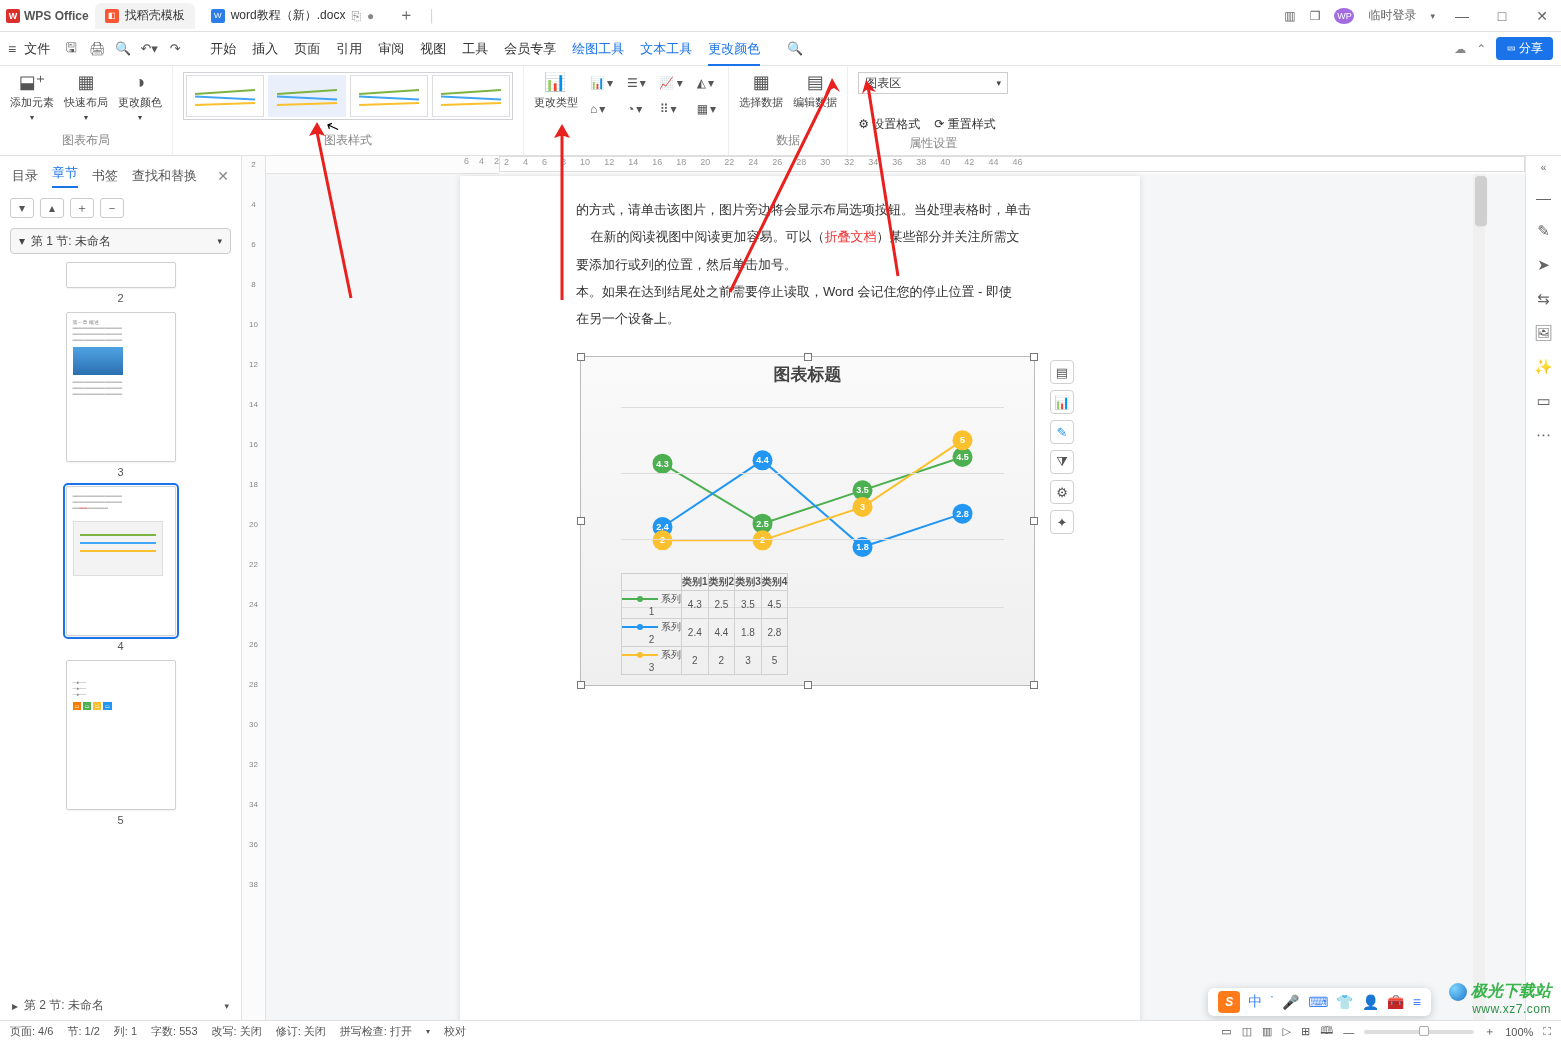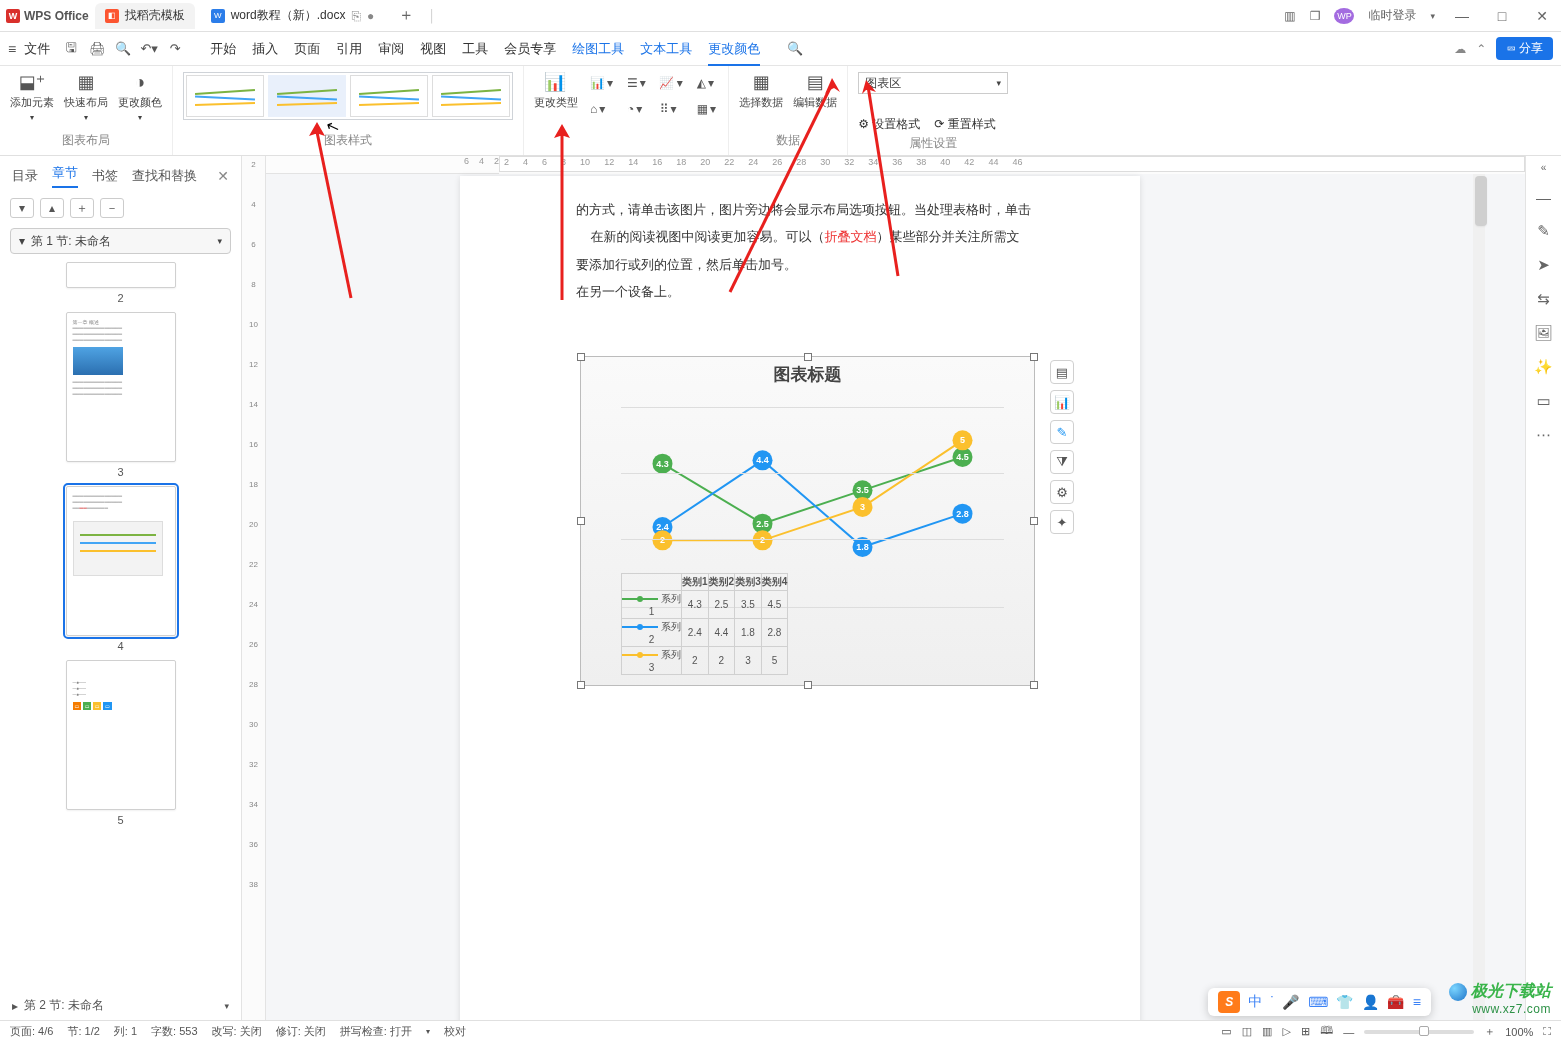--- a/index.html
+++ b/index.html
@@ -407,20 +407,21 @@
             <span>44</span>
             <span>46</span>
           </div>
       </div>
 
       <div class="page">
         <div class="doc-text">
           <div>的方式，请单击该图片，图片旁边将会显示布局选项按钮。当处理表格时，单击</div>
           <div>&nbsp;&nbsp;&nbsp;&nbsp;<span>在新的阅读视图中阅读更加容易。可以（</span><span class="red">折叠文档</span><span>）某些部分并关注所需文</span></div>
           <div>要添加行或列的位置，然后单击加号。</div>
+          <div>本。如果在达到结尾处之前需要停止读取，Word 会记住您的停止位置 - 即使</div>
           <div>在另一个设备上。</div>
         </div>
 
         <div class="chart-obj">
 
           <div class="sel-handle" style="top:-4px;left:-4px"></div>
           <div class="sel-handle" style="top:-4px;left:calc(50% - 4px)"></div>
           <div class="sel-handle" style="top:-4px;right:-4px"></div>
           <div class="sel-handle" style="top:calc(50% - 4px);left:-4px"></div>
           <div class="sel-handle" style="top:calc(50% - 4px);right:-4px"></div>

